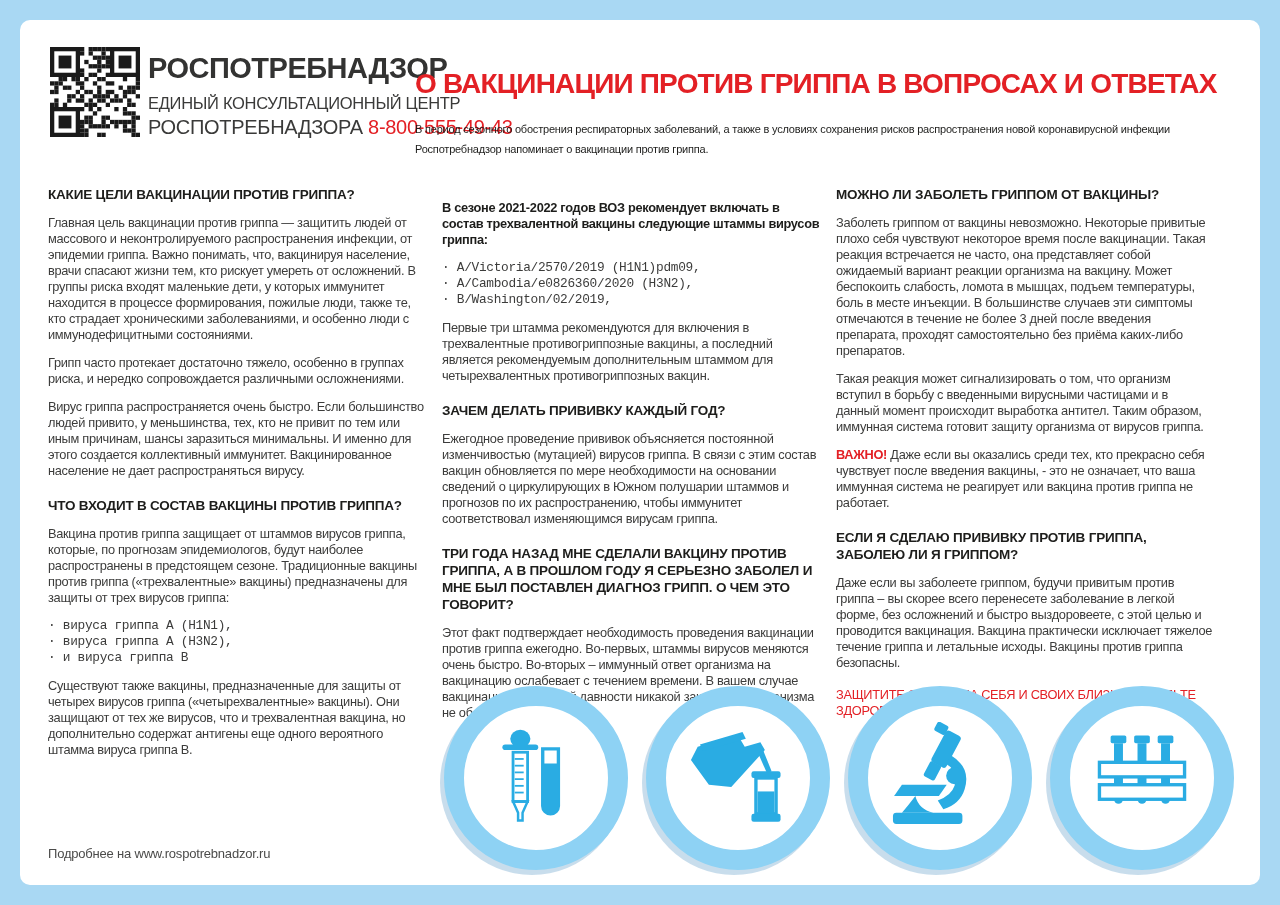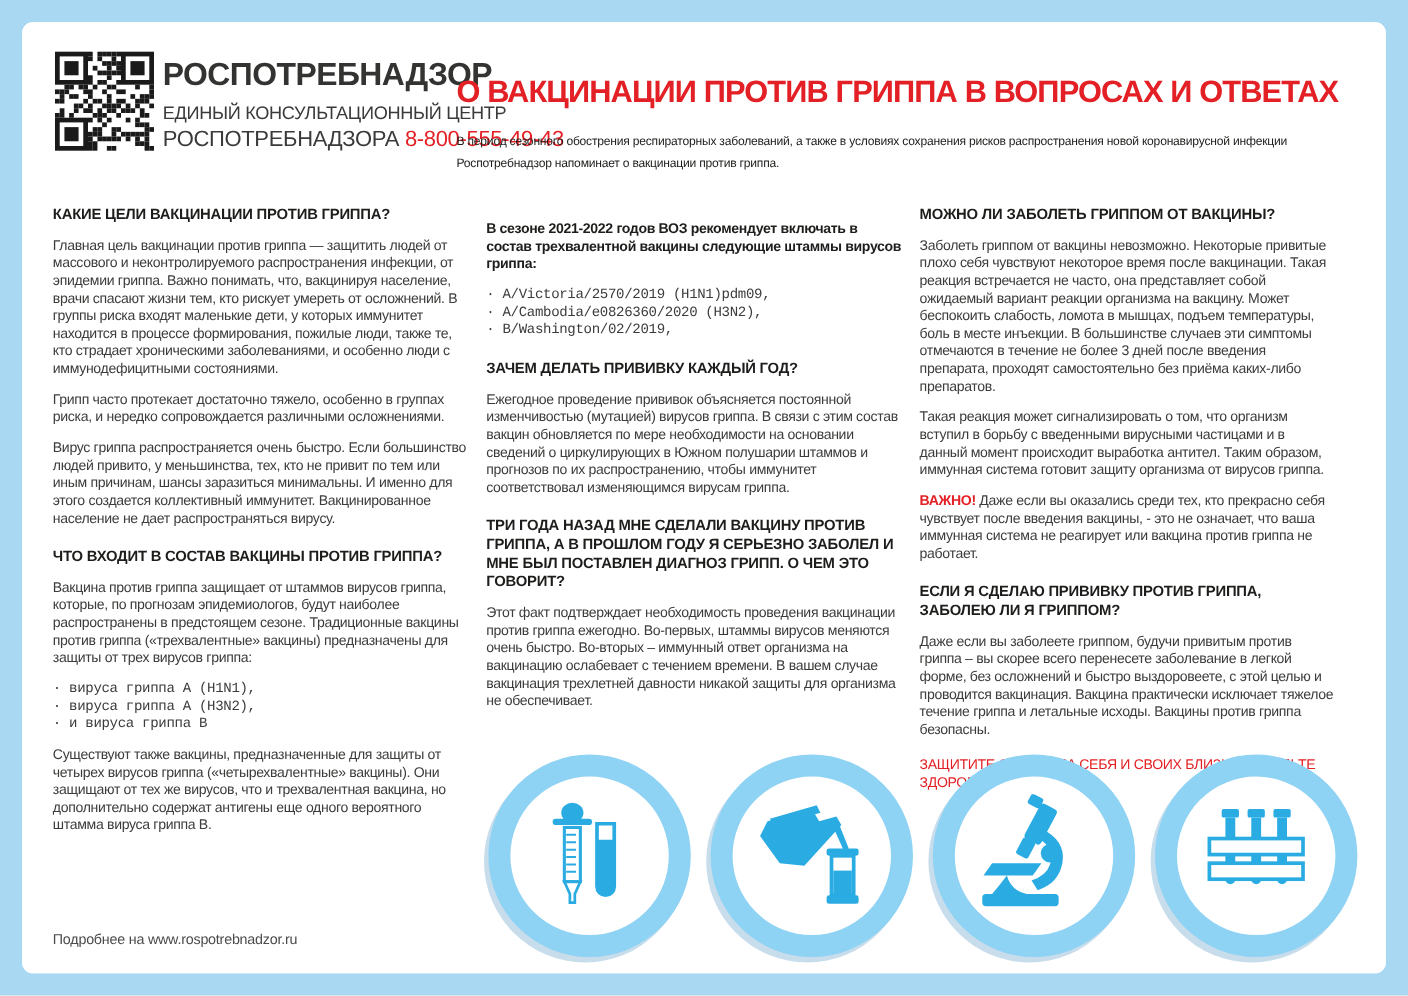--- a/index.html
+++ b/index.html
@@ -217,20 +217,21 @@
           </div>
           <p class="blk-para">Существуют также вакцины, предназначенные для защиты от четырех вирусов гриппа («четырехвалентные» вакцины). Они защищают от тех же вирусов, что и трехвалентная вакцина, но дополнительно содержат антигены еще одного вероятного штамма вируса гриппа В.</p>
         </div>
         <div class="col">
           <p class="blk-para bold">В сезоне 2021-2022 годов ВОЗ рекомендует включать в состав трехвалентной вакцины следующие штаммы вирусов гриппа:</p>
           <div class="blk-list">
             <div class="blk-list-item">· A/Victoria/2570/2019 (H1N1)pdm09,</div>
             <div class="blk-list-item">· A/Cambodia/e0826360/2020 (H3N2),</div>
             <div class="blk-list-item">· B/Washington/02/2019,</div>
           </div>
+          <p class="blk-para">Первые три штамма рекомендуются для включения в трехвалентные противогриппозные вакцины, а последний является рекомендуемым дополнительным штаммом для четырехвалентных противогриппозных вакцин.</p>
           <div class="blk-heading">ЗАЧЕМ ДЕЛАТЬ ПРИВИВКУ КАЖДЫЙ ГОД?</div>
           <p class="blk-para">Ежегодное проведение прививок объясняется постоянной изменчивостью (мутацией) вирусов гриппа. В связи с этим состав вакцин обновляется по мере необходимости на основании сведений о циркулирующих в Южном полушарии штаммов и прогнозов по их распространению, чтобы иммунитет соответствовал изменяющимся вирусам гриппа.</p>
           <div class="blk-heading">ТРИ ГОДА НАЗАД МНЕ СДЕЛАЛИ ВАКЦИНУ ПРОТИВ ГРИППА, А В ПРОШЛОМ ГОДУ Я СЕРЬЕЗНО ЗАБОЛЕЛ И МНЕ БЫЛ ПОСТАВЛЕН ДИАГНОЗ ГРИПП. О ЧЕМ ЭТО ГОВОРИТ?</div>
           <p class="blk-para">Этот факт подтверждает необходимость проведения вакцинации против гриппа ежегодно. Во-первых, штаммы вирусов меняются очень быстро. Во-вторых – иммунный ответ организма на вакцинацию ослабевает с течением времени. В вашем случае вакцинация трехлетней давности никакой защиты для организма не обеспечивает.</p>
         </div>
         <div class="col">
           <div class="blk-heading">МОЖНО ЛИ ЗАБОЛЕТЬ ГРИППОМ ОТ ВАКЦИНЫ?</div>
           <p class="blk-para">Заболеть гриппом от вакцины невозможно. Некоторые привитые плохо себя чувствуют некоторое время после вакцинации. Такая реакция встречается не часто, она представляет собой ожидаемый вариант реакции организма на вакцину. Может беспокоить слабость, ломота в мышцах, подъем температуры, боль в месте инъекции. В большинстве случаев эти симптомы отмечаются в течение не более 3 дней после введения препарата, проходят самостоятельно без приёма каких-либо препаратов.</p>
           <p class="blk-para">Такая реакция может сигнализировать о том, что организм вступил в борьбу с введенными вирусными частицами и в данный момент происходит выработка антител. Таким образом, иммунная система готовит защиту организма от вирусов гриппа.</p>
           <p class="blk-para"><span class="lead-red">ВАЖНО!</span><span> Даже если вы оказались среди тех, кто прекрасно себя чувствует после введения вакцины, - это не означает, что ваша иммунная система не реагирует или вакцина против гриппа не работает.</span></p>

